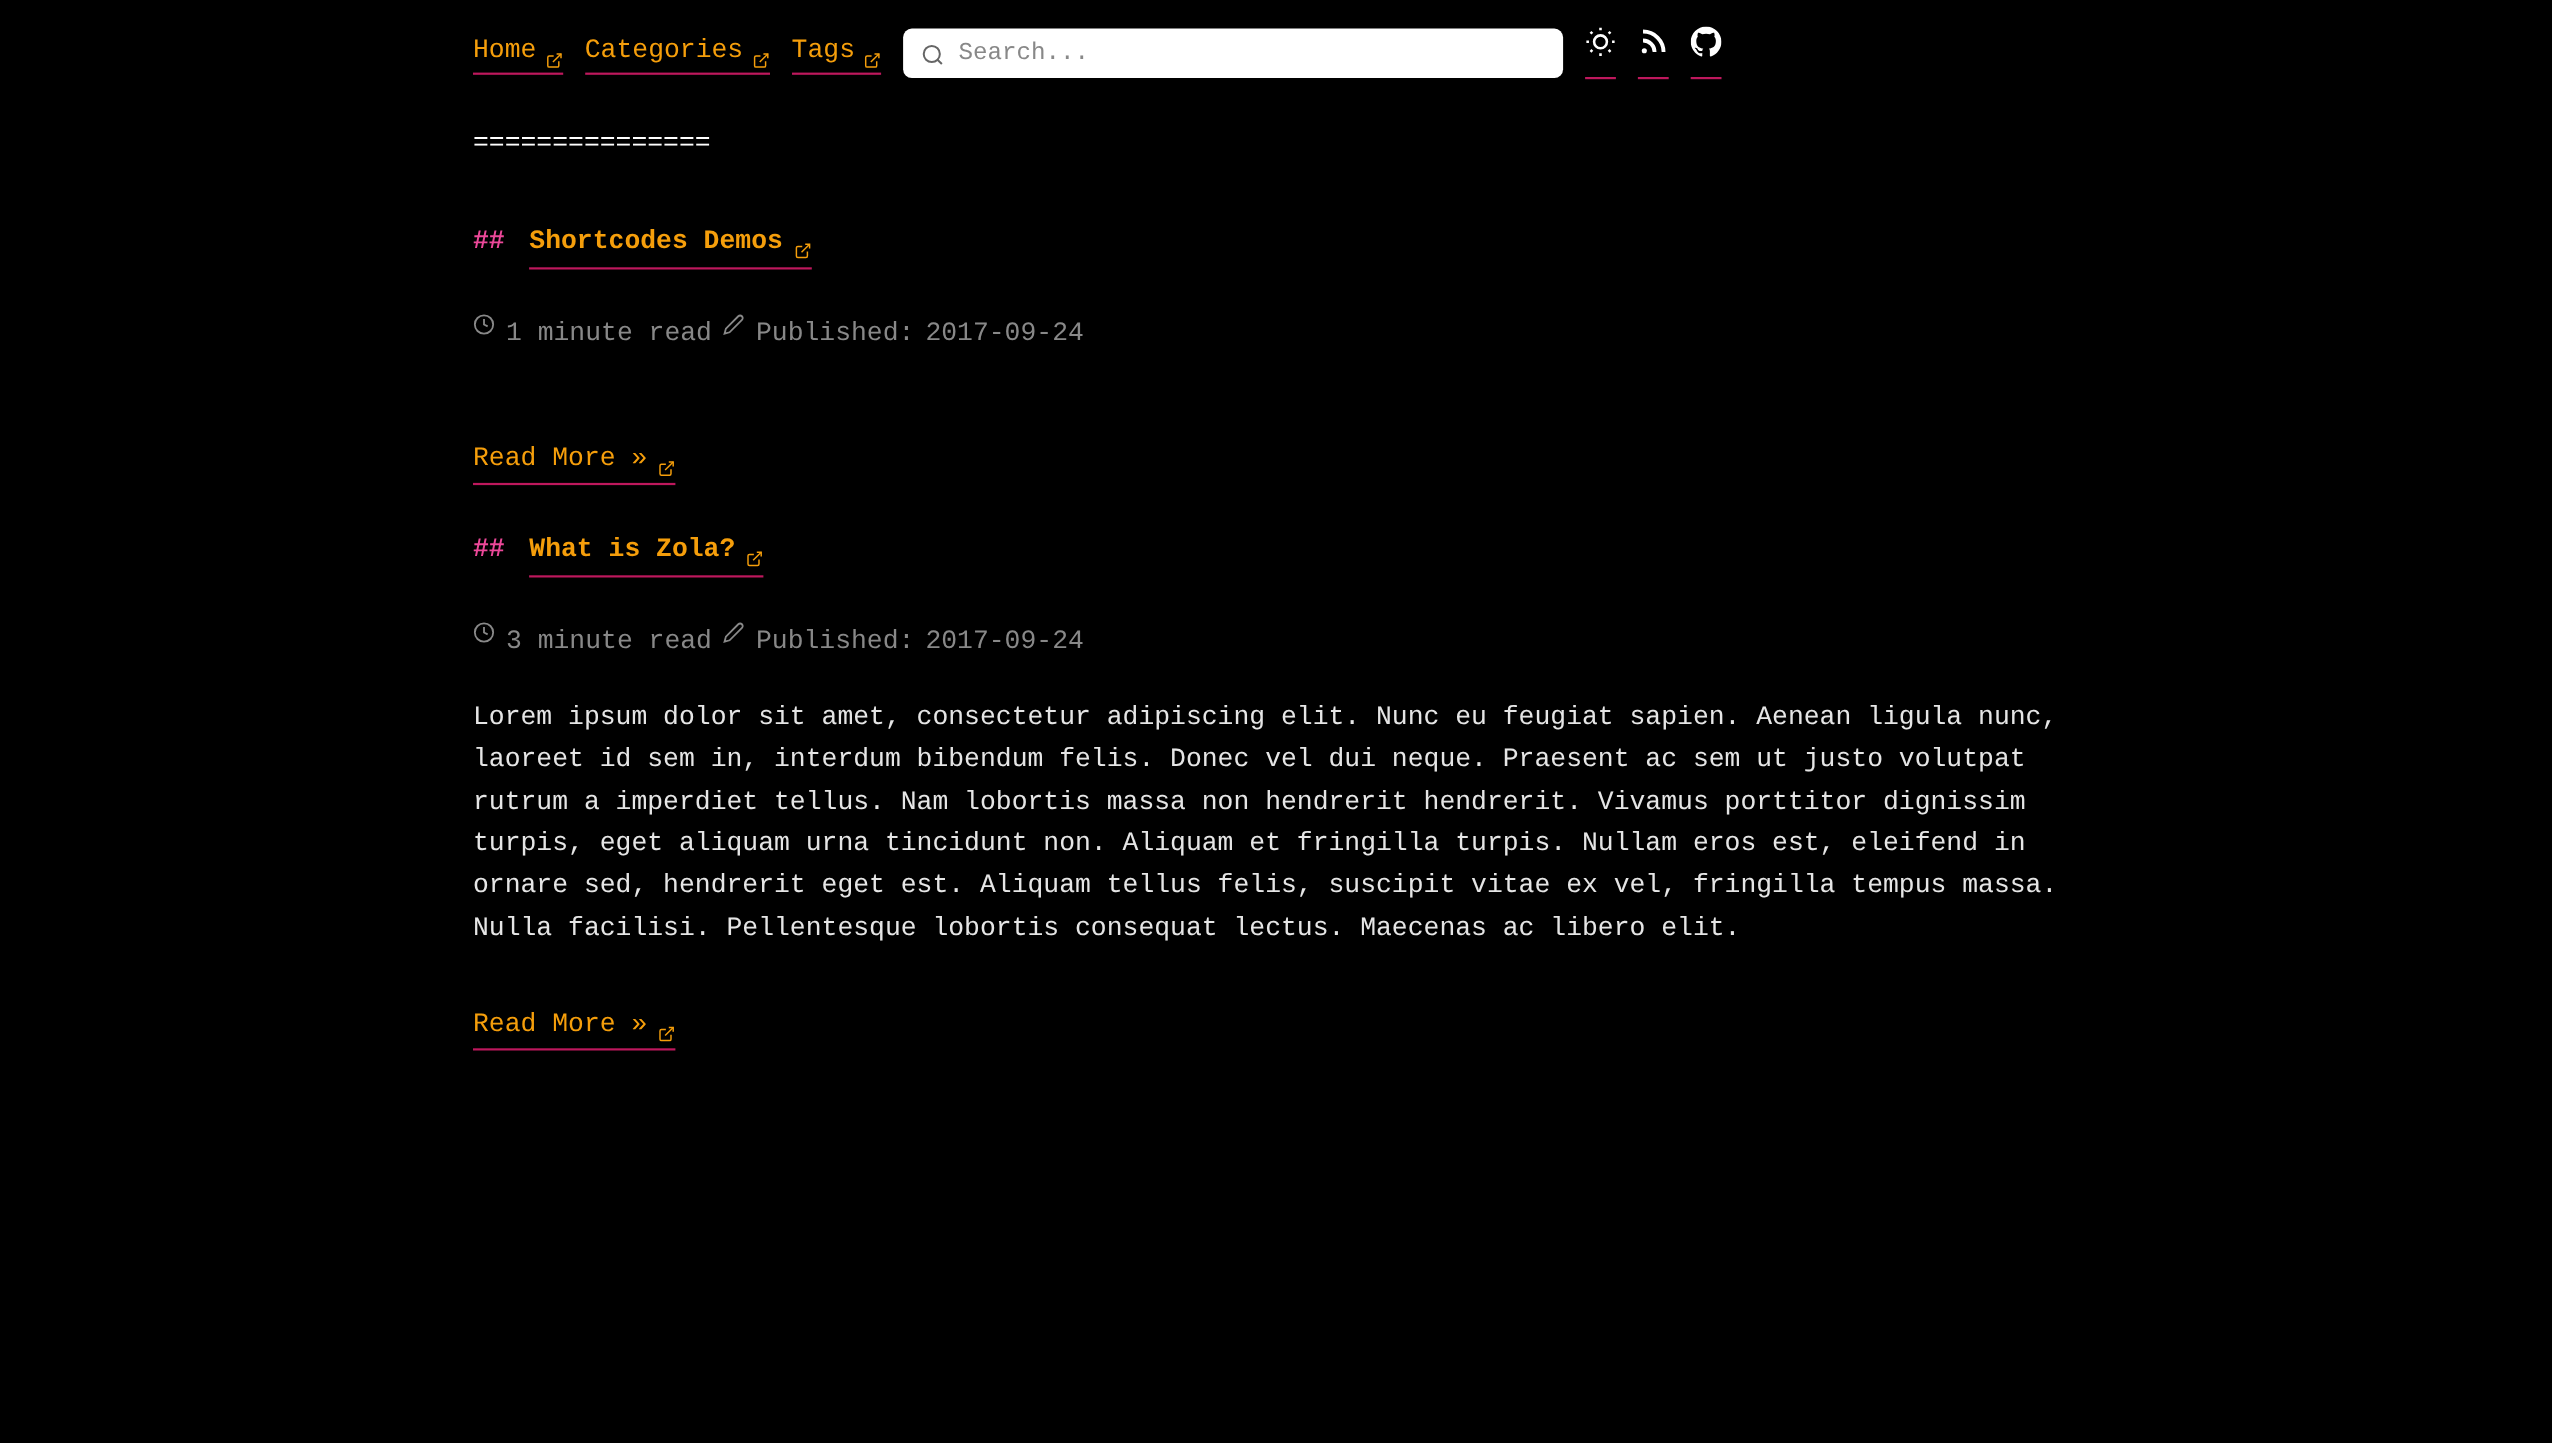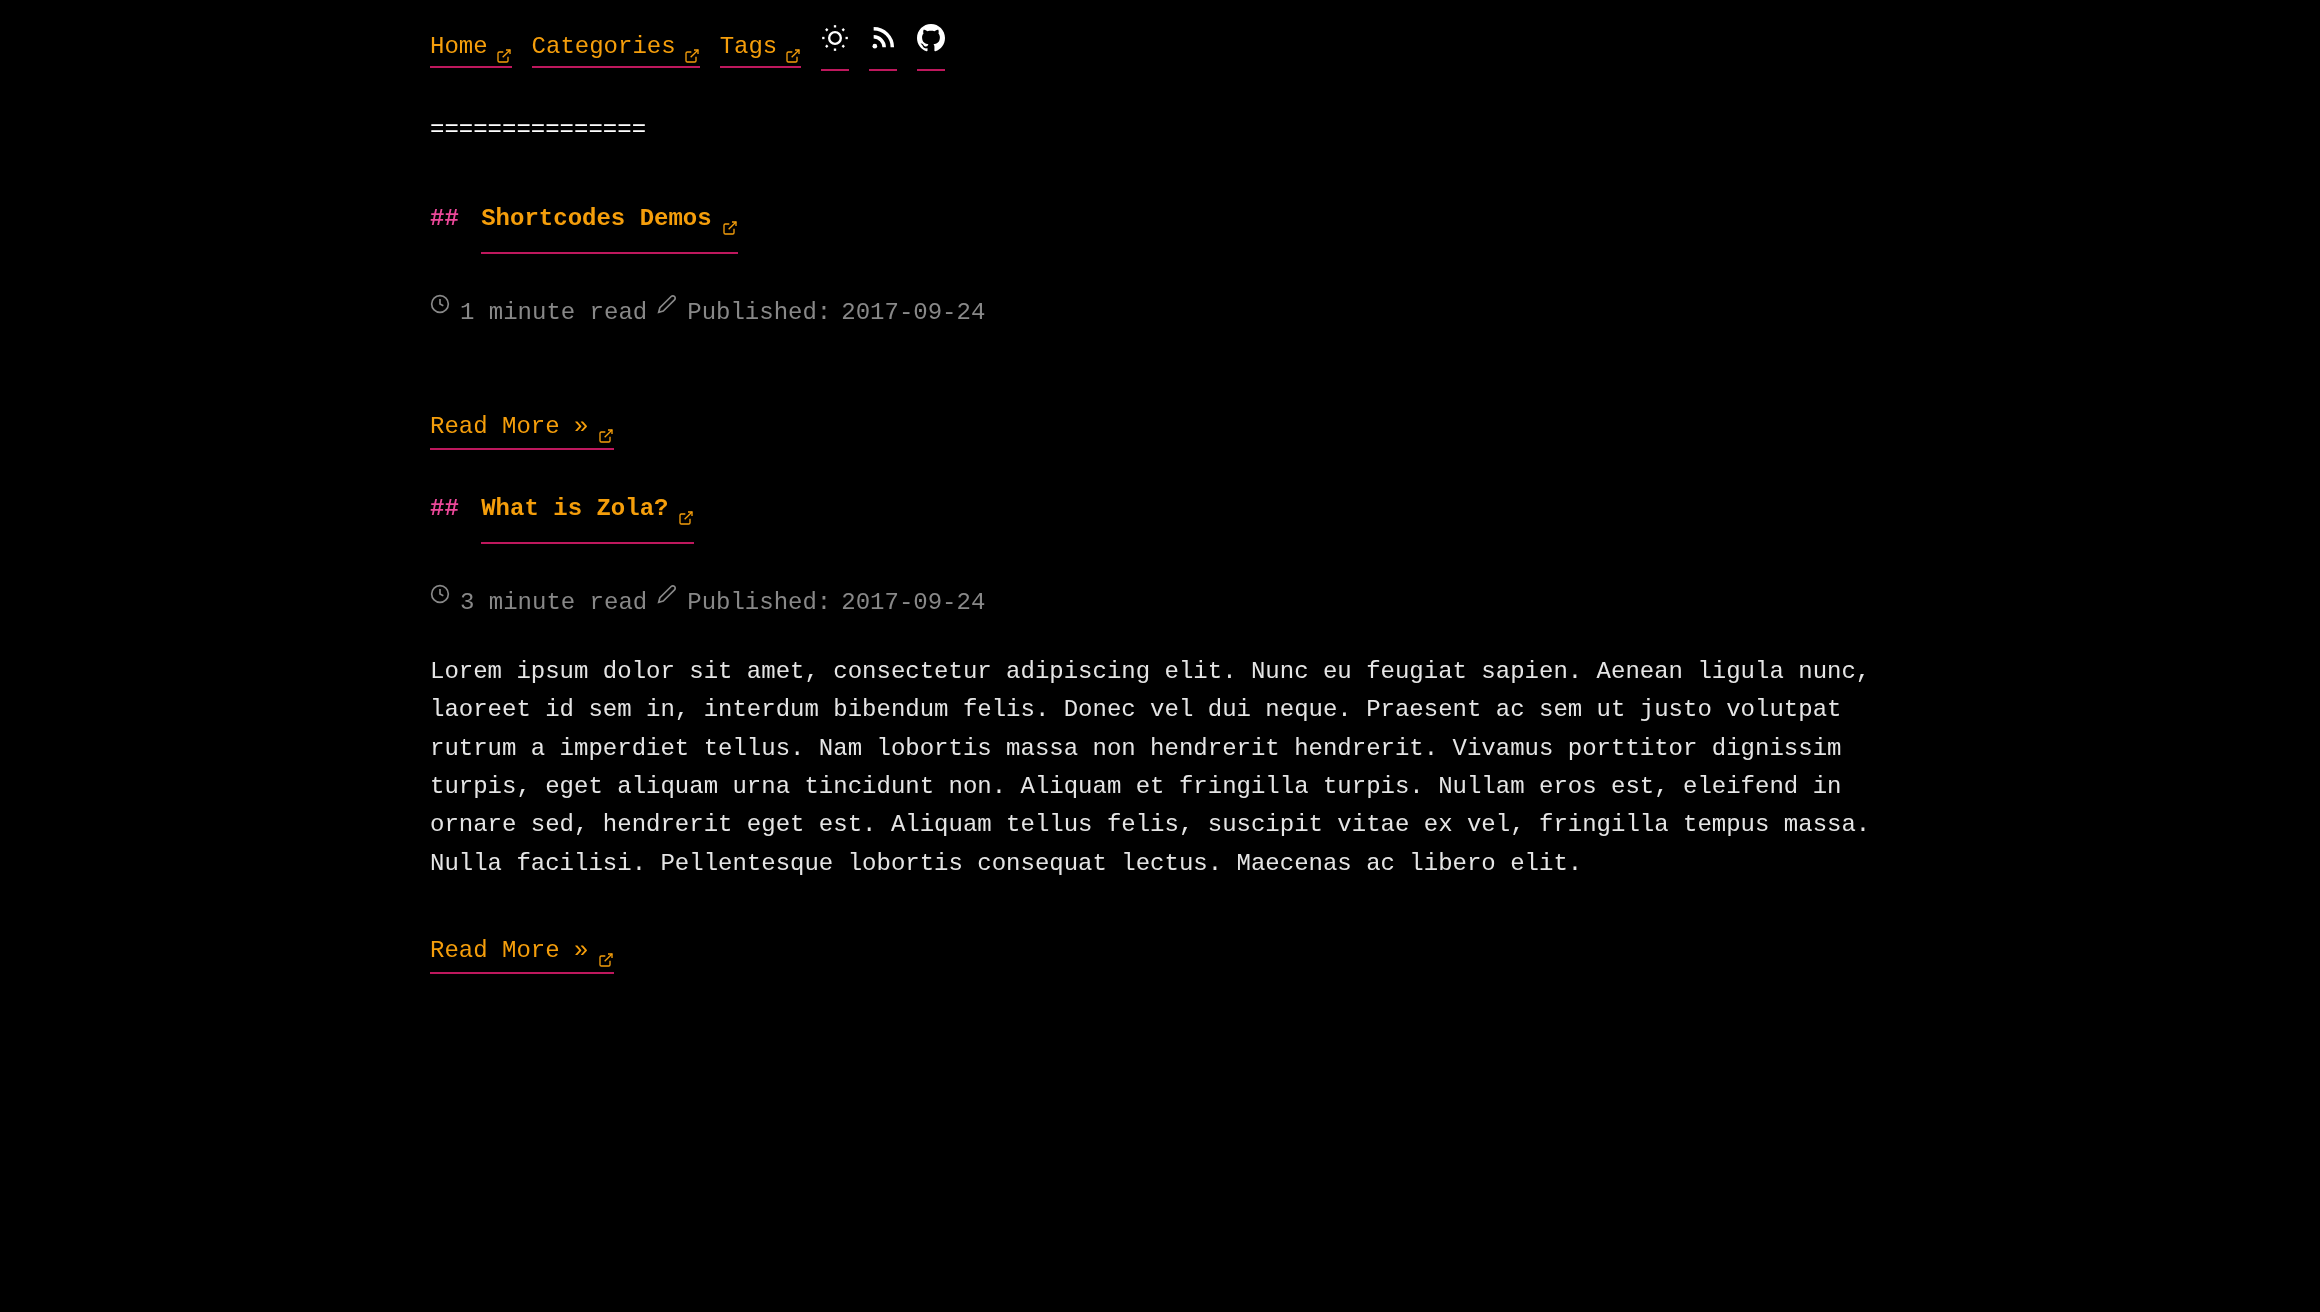--- a/index.html
+++ b/index.html
@@ -145,21 +145,21 @@
     .hash-prefix {
       color: #ec4899;
       font-weight: bold;
       margin-right: 8px;
     }
 
     .post-title-link {
       color: #f59e0b;
       text-decoration: none;
       border-bottom: 2px solid #be185d;
-      padding-bottom: 14px;
+      padding-bottom: 4px;
       font-weight: bold;
       display: inline-flex;
       align-items: center;
       gap: 10px;
     }
 
     .post-meta {
       color: #888;
       font-size: 24px;
       margin-bottom: 30px;
@@ -234,20 +234,29 @@
         <span class="external-icon">
           <svg viewBox="0 0 24 24">
               <path d="M18 13v6a2 2 0 0 1-2 2H5a2 2 0 0 1-2-2V8a2 2 0 0 1 2-2h6"></path>
               <polyline points="15 3 21 3 21 9"></polyline>
               <line x1="10" y1="14" x2="21" y2="3"></line>
             </svg>
         </span>
       </a>
     </div>
 
+    <div class="search-box">
+      <span class="search-icon">
+        <svg viewBox="0 0 24 24">
+            <circle cx="11" cy="11" r="8"></circle>
+            <line x1="21" y1="21" x2="16.65" y2="16.65"></line>
+          </svg>
+      </span>
+      <input type="text" class="search-input" placeholder="Search..." style="">
+    </div>
 
     <div class="icon-buttons">
       <div class="icon-button sun">
         <span>
           <svg viewBox="0 0 24 24">
               <circle cx="12" cy="12" r="5"></circle>
               <line x1="12" y1="1" x2="12" y2="3"></line>
               <line x1="12" y1="21" x2="12" y2="23"></line>
               <line x1="4.22" y1="4.22" x2="5.64" y2="5.64"></line>
               <line x1="18.36" y1="18.36" x2="19.78" y2="19.78"></line>

